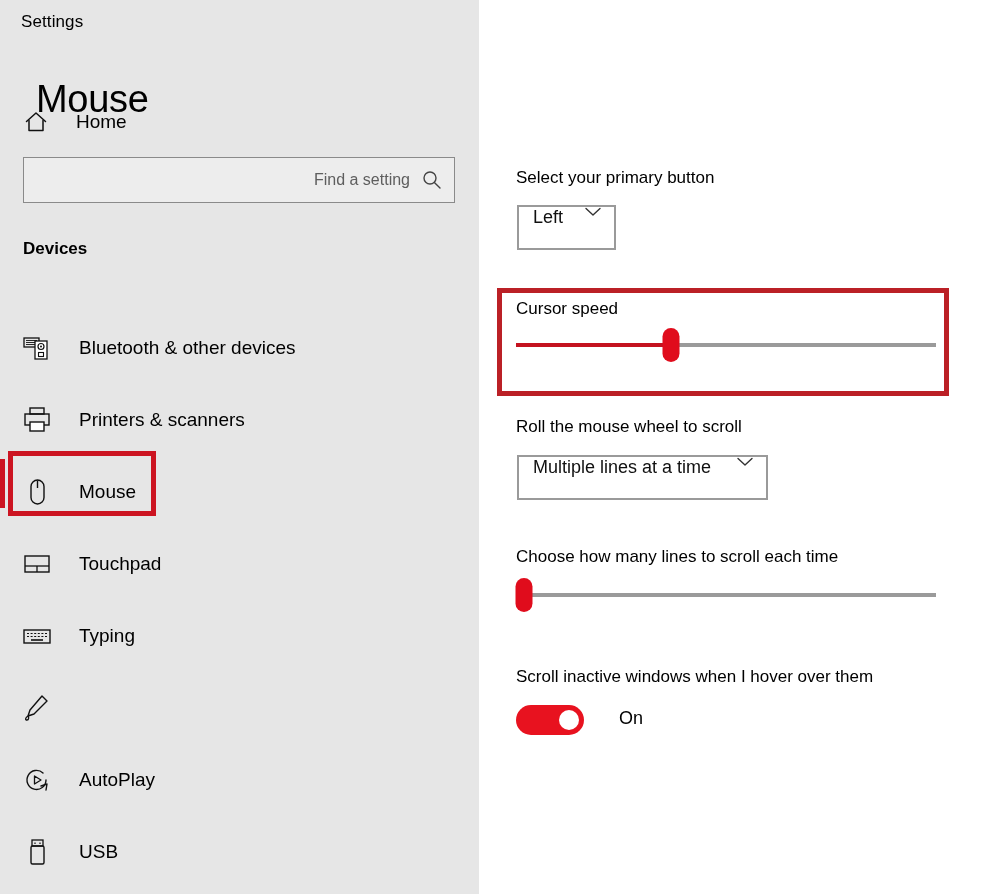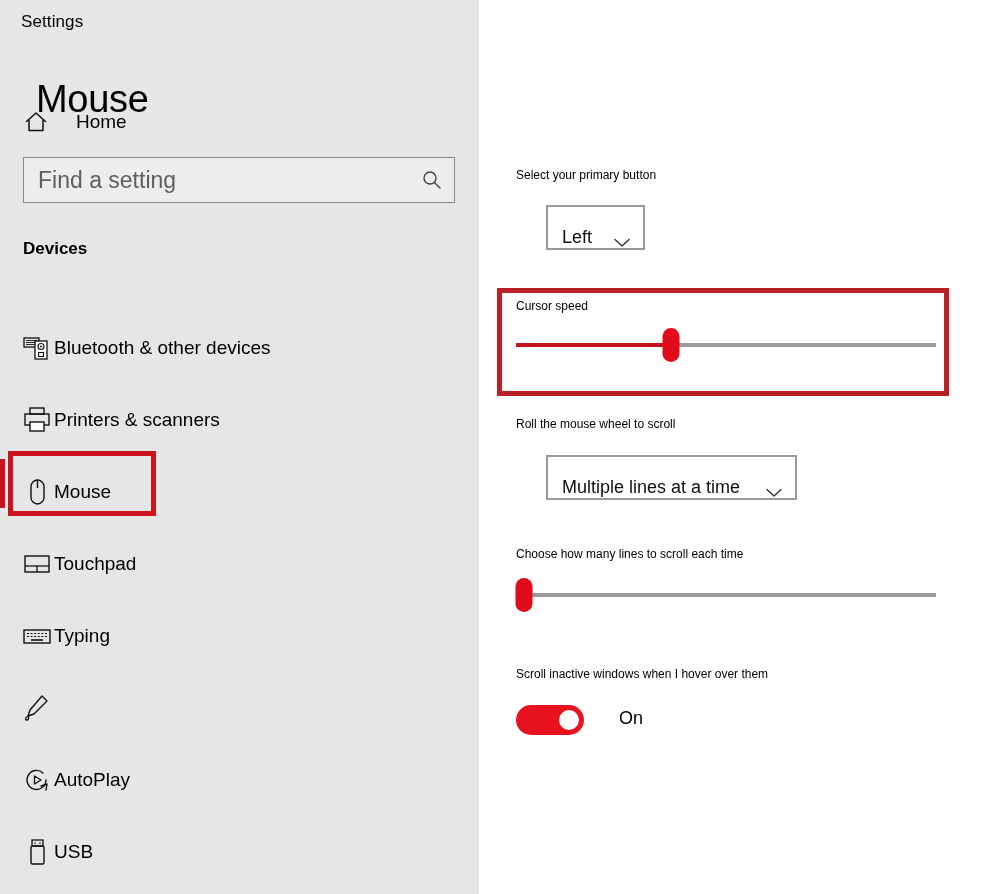--- a/index.html
+++ b/index.html
@@ -69,23 +69,24 @@
     display: flex;
     align-items: center;
   }
   #search-input {
     flex: 1;
     height: 100%;
     border: none;
     outline: none;
     background: transparent;
     font-family: "Liberation Sans", sans-serif;
-    font-size: 23px;
+    font-size: 16px;
     color: #1a1a1a;
     padding-left: 14px;
+    text-align: right;
   }
   #search-input::placeholder { color: #5e5e5e; opacity: 1; }
   #search-icon-wrap {
     width: 44px;
     display: flex;
     align-items: center;
     justify-content: center;
   }
 
   
@@ -114,20 +115,21 @@
   .nav-item .nav-icon {
     width: 32px;
     display: flex;
     align-items: center;
     justify-content: flex-start;
     flex: none;
   }
   .nav-item .nav-label {
     font-size: 19px;
     color: #000000;
+    margin-left: 25px;
     white-space: nowrap;
   }
 
   svg { display: block; }
 
   
   #mouse-highlight-box {
     position: absolute;
     left: 8px; top: 451px;
     width: 148px; height: 65px;
@@ -163,34 +165,33 @@
     position: absolute;
     left: 36px; top: 78px;
     font-size: 38px;
     font-weight: normal;
     color: #000000;
     letter-spacing: -0.3px;
   }
 
   .section-label {
     position: absolute;
-    font-size: 12px;
+    font-size: 17px;
     color: #000000;
     white-space: nowrap;
   }
 
   
   .combo {
     position: absolute;
     background: #ffffff;
     border: 2px solid #9a9a9a;
     display: flex;
-    align-items: flex-end;
+    align-items: flex-start;
     cursor: default;
-    margin-left: 29px;
   }
   .combo .combo-value {
     font-size: 18px;
     color: #101010;
     padding-left: 14px;
     white-space: nowrap;
   }
   .combo .combo-chevron {
     margin-left: auto;
     padding-right: 13px;

